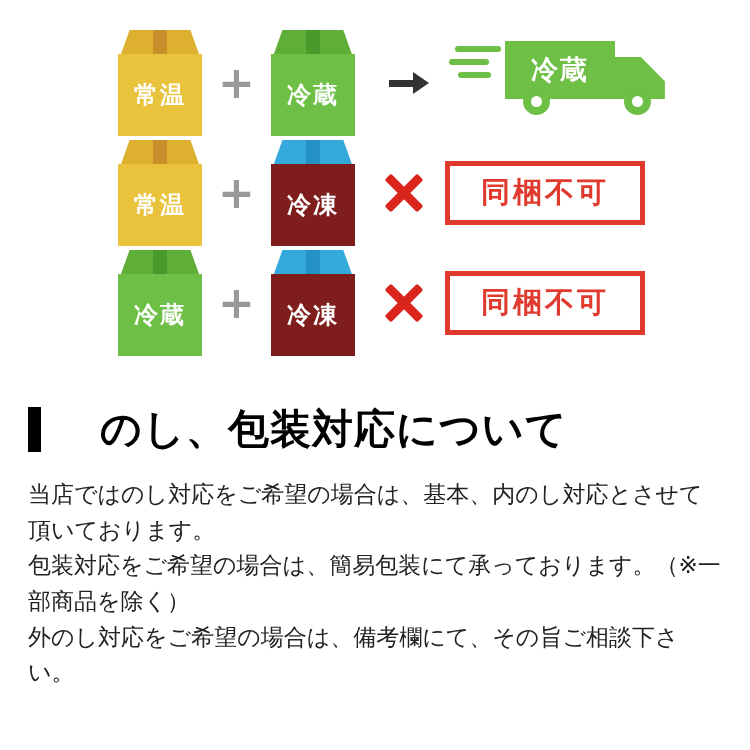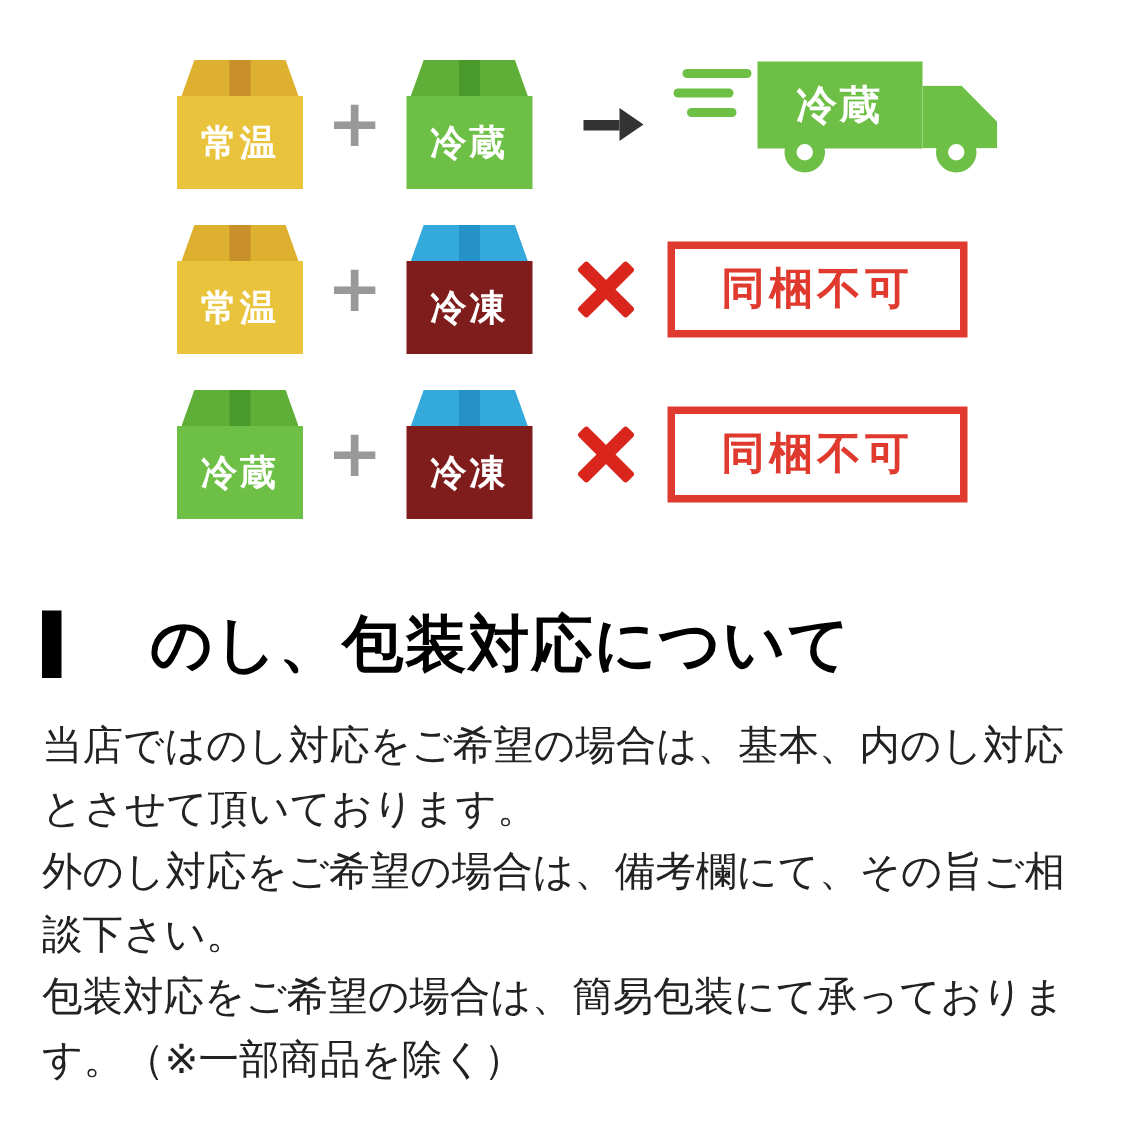--- a/index.html
+++ b/index.html
@@ -6,21 +6,21 @@
   html,body { background:#ffffff; }
   body {
     width:750px; height:750px; overflow:hidden;
     font-family:"DejaVu Sans","Liberation Sans",sans-serif;
   }
 
   
   .rows { padding:28px 0 0 118px; }
   .row { display:flex; align-items:center; height:110px; }
 
-  .pkg-box { position:relative; width:84px; height:86px; flex:0 0 auto; }
+  .pkg-box { position:relative; width:84px; height:106px; flex:0 0 auto; }
   .box-lid  { position:absolute; top:0; left:3px; right:3px; height:24px;
               clip-path:polygon(11% 0,89% 0,100% 100%,0 100%); }
   .box-tape { position:absolute; top:0; left:50%; width:14px; height:24px;
               transform:translateX(-50%); }
   .box-body { position:absolute; top:24px; left:0; right:0; bottom:0;
               display:flex; align-items:center; justify-content:center;
               color:#fff; font-size:24px; font-weight:bold; letter-spacing:2px; }
 
   .box-yellow .box-body{background:#EAC33D;} .box-yellow .box-lid{background:#DDB12F;} .box-yellow .box-tape{background:#C98F2B;}
   .box-green  .box-body{background:#6DBF45;} .box-green  .box-lid{background:#5EAE37;} .box-green  .box-tape{background:#4A9A2B;}
@@ -59,21 +59,21 @@
   .wheel { position:absolute; width:27px; height:27px; border-radius:50%;
            border:8px solid #6DBF45; background:#fff; top:47px; }
   .wheel.w1 { left:74px; }
   .wheel.w2 { left:175px; }
 
   
   .section { padding:0 28px; margin-top:44px; }
   .section-title { display:flex; align-items:center; font-size:41px; font-weight:600;
                    color:#000; margin-bottom:20px; letter-spacing:1px;gap:48px; }
   .title-bar { width:13px; height:45px; background:#000; margin-right:11px; flex:0 0 auto; }
-  .section-text p { font-size:27px; line-height:1.55; color:#222; }
+  .section-text p { font-size:23px; line-height:1.55; color:#222; }
 </style>
 </head>
 <body>
 
 <div class="rows">
 
   <div class="row">
     <div class="pkg-box box-yellow">
       <div class="box-lid"></div>
       <div class="box-tape"></div>
@@ -144,16 +144,16 @@
 
 </div>
 
 <div class="section">
   <div class="section-title">
     <span class="title-bar"></span>
     <span>のし、包装対応について</span>
   </div>
   <div class="section-text">
     <p>当店ではのし対応をご希望の場合は、基本、内のし対応とさせて頂いております。</p>
+    <p>包装対応をご希望の場合は、簡易包装にて承っております。（※一部商品を除く）</p>
     <p>外のし対応をご希望の場合は、備考欄にて、その旨ご相談下さい。</p>
-    <p>包装対応をご希望の場合は、簡易包装にて承っております。（※一部商品を除く）</p>
   </div>
 </div>
 
 </body></html>

